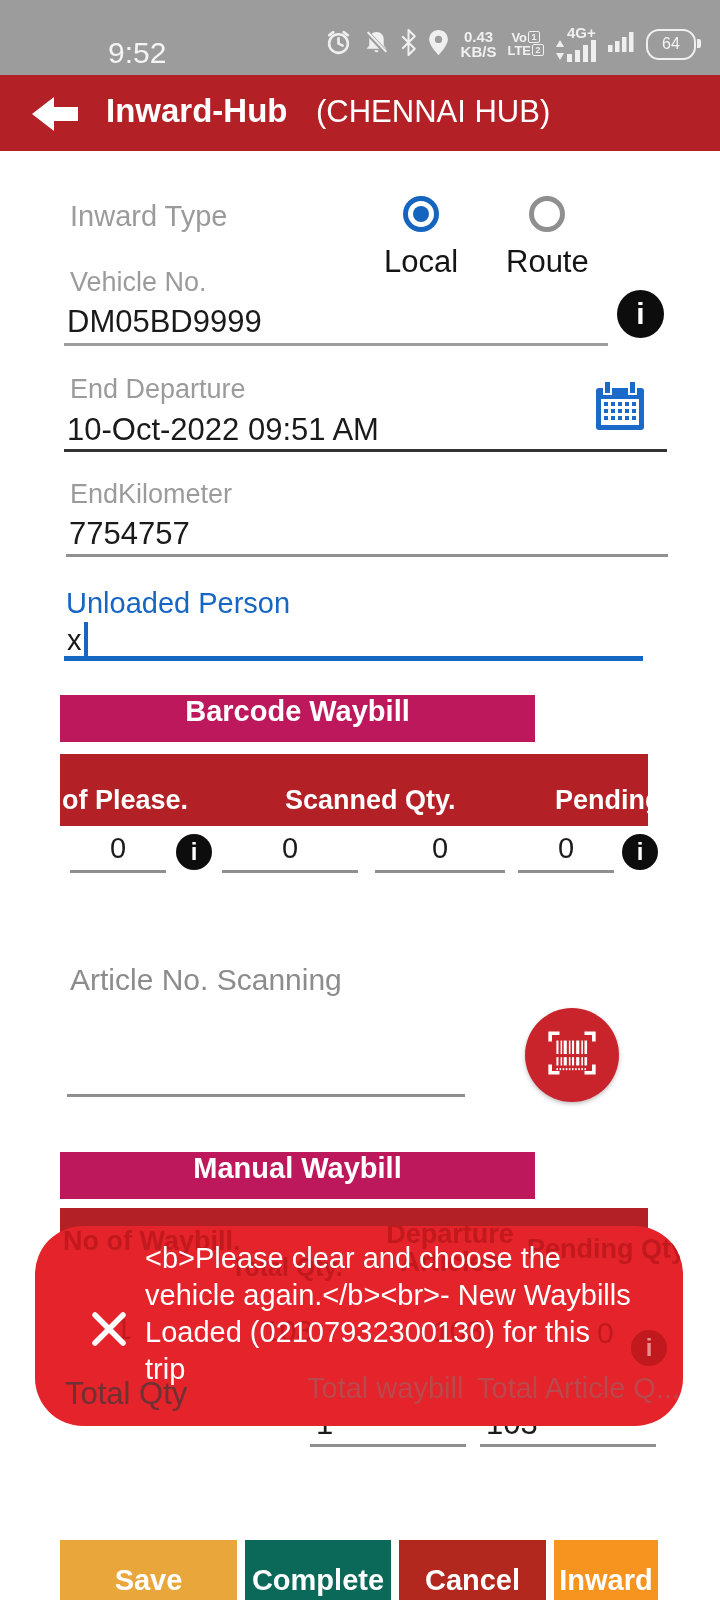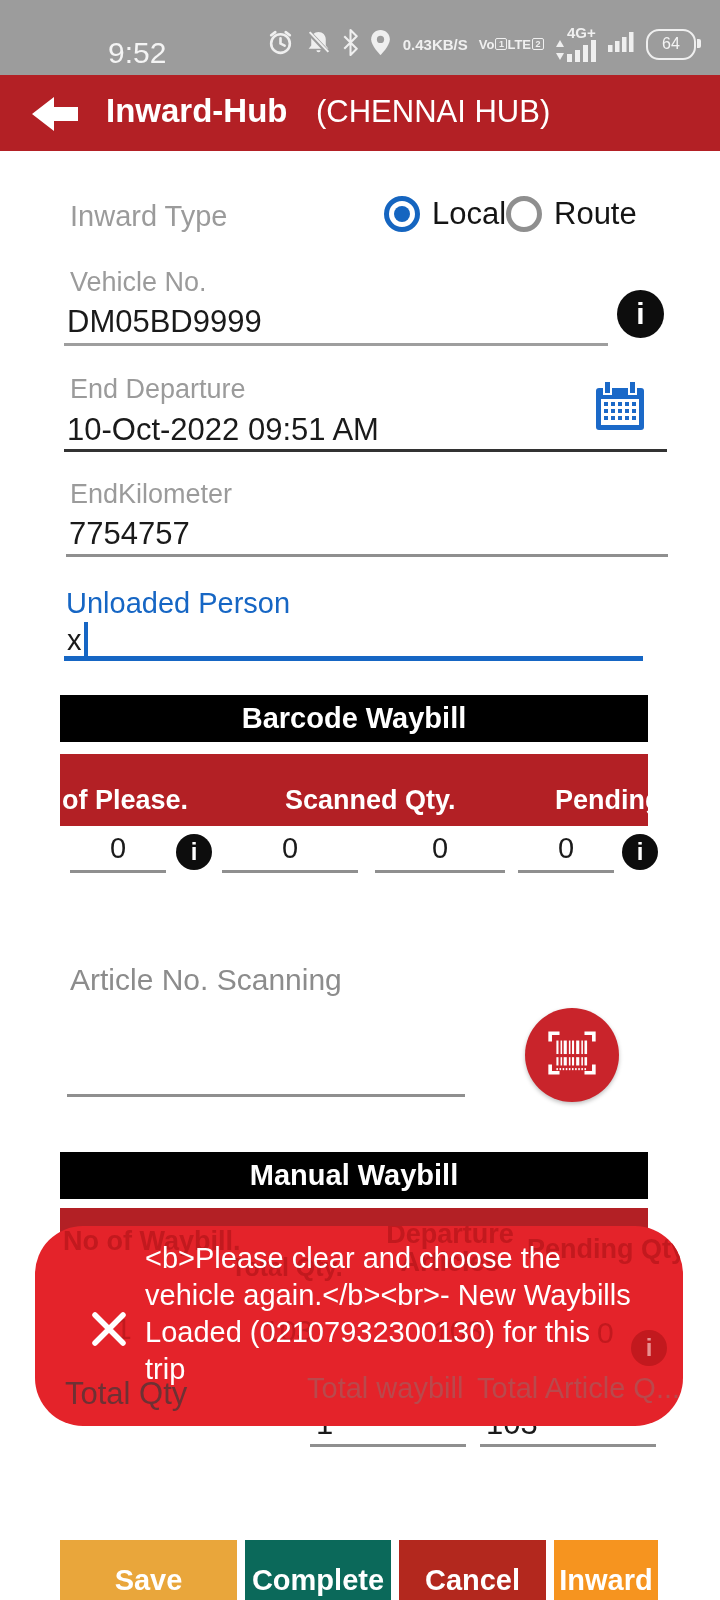--- a/index.html
+++ b/index.html
@@ -4,52 +4,52 @@
 <style>
   html,body{margin:0;padding:0;background:#fff;}
   .screen{position:relative;width:720px;height:1600px;overflow:hidden;background:#fff;
           font-family:"Liberation Sans",sans-serif;}
   .abs{position:absolute;}
 
   
   .statusbar{position:absolute;left:0;top:0;width:720px;height:75px;background:#9C9C9C;}
   .sb-time{position:absolute;left:108px;top:30px;font-size:30px;color:#F4F4F4;margin-top:6px;}
   .sb-icons{position:absolute;right:24px;top:24px;height:40px;display:flex;align-items:center;gap:11px;color:#F0F0F0;}
-  .sb-txt{display:flex;align-items:center;font-size:15px;font-weight:bold;line-height:15px;color:#F0F0F0;}
+  .sb-txt{display:flex;flex-direction:column;align-items:center;font-size:15px;font-weight:bold;line-height:15px;color:#F0F0F0;}
   .sb-volte{font-size:13px;line-height:13px;}
   .simbox{display:inline-block;border:1.5px solid #F0F0F0;border-radius:2px;font-size:9px;line-height:10px;
           width:10px;text-align:center;vertical-align:top;margin-left:1px;}
   .sb-net{display:flex;align-items:flex-end;gap:2px;}
   .sb-net-col{display:flex;flex-direction:column;align-items:flex-start;}
   .sb-4g{font-size:15px;font-weight:bold;line-height:14px;color:#F0F0F0;}
   .battery{position:relative;width:46px;height:27px;border:2.5px solid #EFEFEF;border-radius:13px;
            display:flex;align-items:center;justify-content:center;font-size:16px;color:#F4F4F4;}
   .battery:after{content:"";position:absolute;right:-7px;top:8px;width:4px;height:9px;background:#EFEFEF;border-radius:0 2px 2px 0;}
 
   
   .appbar{position:absolute;left:0;top:75px;width:720px;height:76px;background:#B32025;}
   .appbar .back{position:absolute;left:32px;top:20px;}
   .appbar .title{position:absolute;left:106px;top:17px;font-size:33px;font-weight:bold;color:#fff;}
   .appbar .subtitle{position:absolute;left:316px;top:19px;font-size:31px;color:#fff;}
 
   
   .f-label{position:absolute;font-size:27px;color:#9B9B9B;}
   .field{position:absolute;font-size:31px;color:#1A1A1A;padding-left:3px;}
-  .radio-opt{position:absolute;display:flex;align-items:center;gap:12px;}
+  .radio-opt{position:absolute;display:flex;align-items:center;gap:12px;flex-direction:column;}
   .radio{width:36px;height:36px;border-radius:50%;box-sizing:border-box;}
   .radio.sel{border:5px solid #1565C0;position:relative;}
   .radio.sel:after{content:"";position:absolute;left:5px;top:5px;width:16px;height:16px;border-radius:50%;background:#1565C0;}
   .radio.unsel{border:5px solid #8F8F8F;}
   .radio-lab{font-size:31px;color:#141414;}
   .infoicon{position:absolute;background:#0D0D0D;border-radius:50%;color:#fff;display:flex;align-items:center;justify-content:center;font-weight:bold;}
   .cursor{display:inline-block;width:4px;height:34px;background:#1666C4;vertical-align:-6px;margin-left:2px;}
 
   
-  .banner{position:absolute;left:60px;width:588px;height:47px;background:#000000;color:#fff;
-          font-size:29px;font-weight:bold;display:flex;align-items:center;justify-content:center;}
+  .banner{position:absolute;left:60px;width:475px;height:47px;background:#be185d;color:#fff;
+          font-size:29px;font-weight:bold;display:flex;align-items:flex-start;justify-content:center;}
   .band{position:absolute;left:60px;width:588px;background:#B32025;color:#fff;overflow:hidden;}
   .band .bh{position:absolute;font-size:27px;font-weight:bold;white-space:nowrap;}
   .cell{position:absolute;text-align:center;font-size:29px;color:#1A1A1A;border-bottom:3px solid #8F8F8F;height:38px;}
 
   
   .scanbtn{position:absolute;left:525px;top:1008px;width:94px;height:94px;border-radius:50%;background:#C9242B;
            display:flex;align-items:center;justify-content:center;box-shadow:0 2px 4px rgba(0,0,0,0.25);}
 
   
   .toast{position:absolute;left:35px;top:1226px;width:648px;height:200px;background:#E4232A;border-radius:48px;

